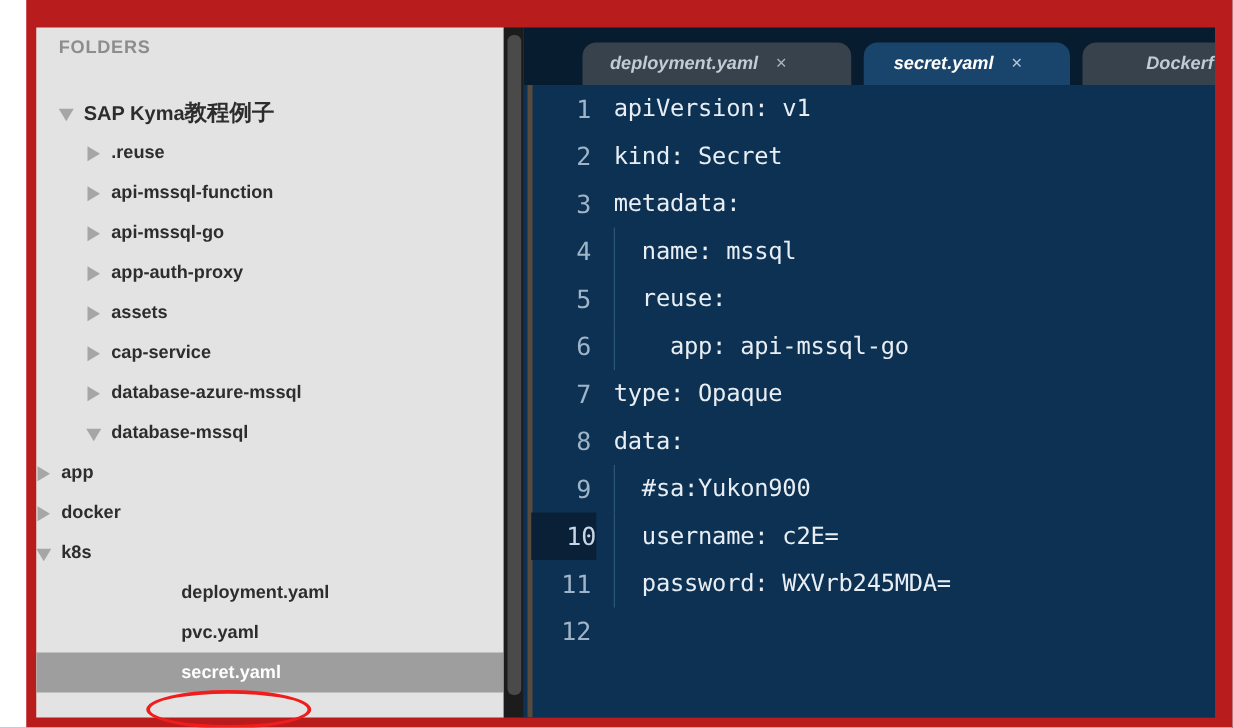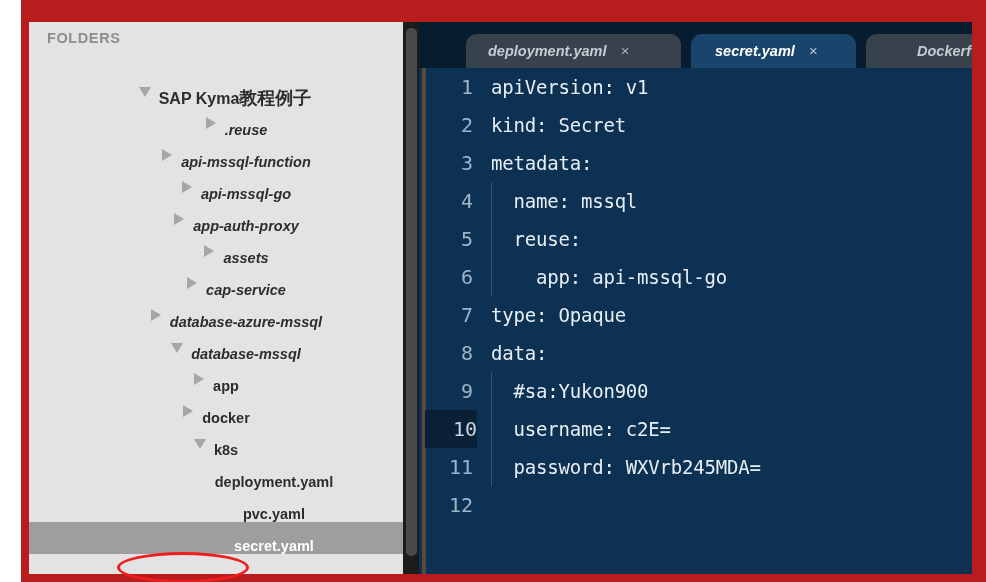--- a/index.html
+++ b/index.html
@@ -43,23 +43,22 @@
   }
   .tree {
     position: absolute;
     left: 0;
     top: 52px;
     width: 374px;
   }
   .tree-row {
     position: relative;
     height: 32px;
-    line-height: 48px;
+    line-height: 32px;
     white-space: nowrap;
-    text-align: center;
   }
   .tree-row .arrow {
     display: inline-block;
     width: 14px;
     height: 32px;
     vertical-align: top;
     position: relative;
   }
   .tree-row .arrow::before {
     content: "";
@@ -94,21 +93,21 @@
   .tree-row.root .label {
     font-size: 16px;
   }
   .tree-row.root .label .cjk {
     font-size: 18px;
     font-weight: 700;
   }
 
   
   .d0 { padding-left: 18px; }
-  .d1 { padding-left: 40px; font-style: italic; }
+  .d1 { padding-left: 40px; }
   .d2 { }
   .d3 { padding-left: 96px; }
 
   .tree-row.selected {
     background: #9e9e9e;
   }
   .tree-row.selected .label {
     color: #ffffff;
     font-weight: 700;
   }

